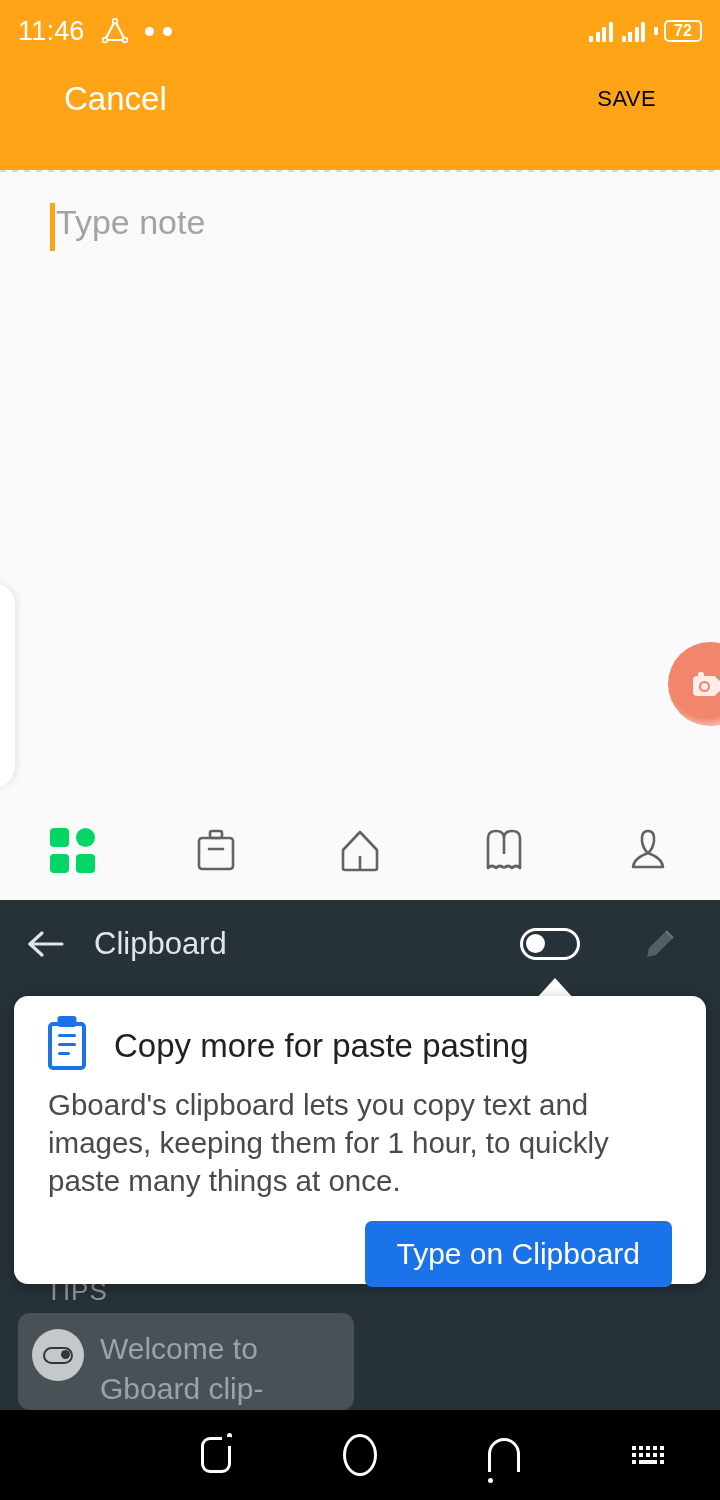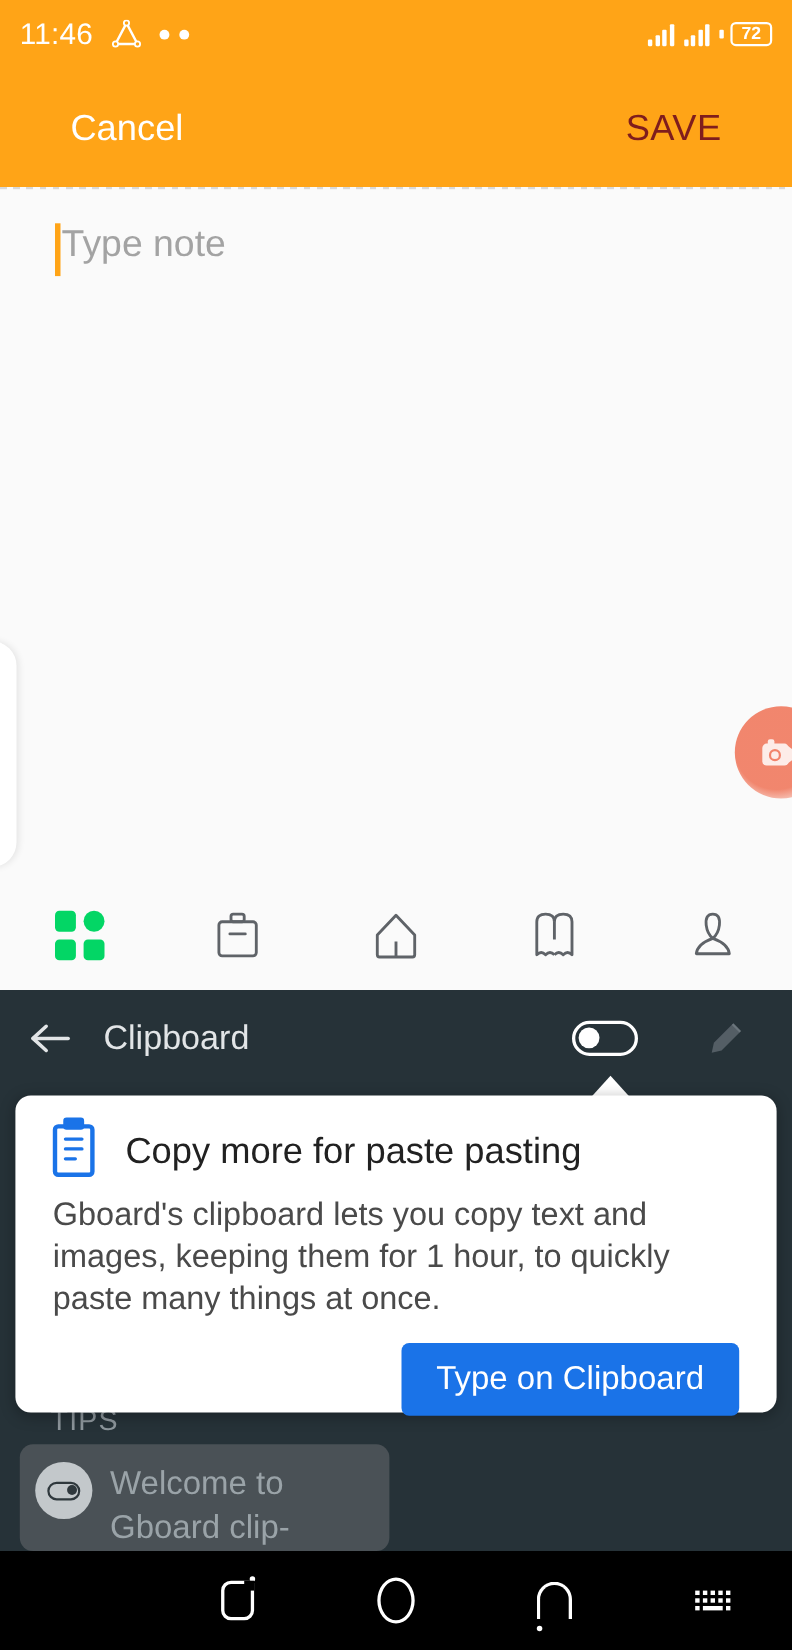--- a/index.html
+++ b/index.html
@@ -34,26 +34,26 @@
     display:flex; align-items:center; gap:6px;
   }
   .batt-nub { width:4px; height:8px; background:#fff; border-radius:1px; }
   .batt-body {
     border:2px solid #fff; border-radius:5px; padding:1px 4px;
     font-size:16px; color:#fff; line-height:1; font-weight:600;
     min-width:38px; text-align:center;
   }
 
   .actionbar {
-    position:absolute; left:0; top:62px; width:720px; height:108px;
+    position:absolute; left:0; top:45px; width:720px; height:108px;
     display:flex; align-items:center; justify-content:space-between;
     padding:0 64px;
   }
   .btn-cancel { color:#ffffff; font-size:33px; font-weight:400; background:none; border:none; font-family:inherit; cursor:pointer; }
-  .btn-save { color:#7f1d1d; font-size:33px; font-weight:400; background:none; border:none; font-family:inherit; cursor:pointer; letter-spacing:.4px;}
+  .btn-save { color:#000000; font-size:22px; font-weight:400; background:none; border:none; font-family:inherit; cursor:pointer; letter-spacing:.4px;}
 
   
   .note-area {
     position:absolute; left:0; top:170px; width:720px; height:730px;
     background:#fafafa;
   }
   .note-divider {
     position:absolute; left:0; top:0; width:720px; height:2px;
     background-image:repeating-linear-gradient(to right,#d8d8d8 0 6px,transparent 6px 12px);
   }

